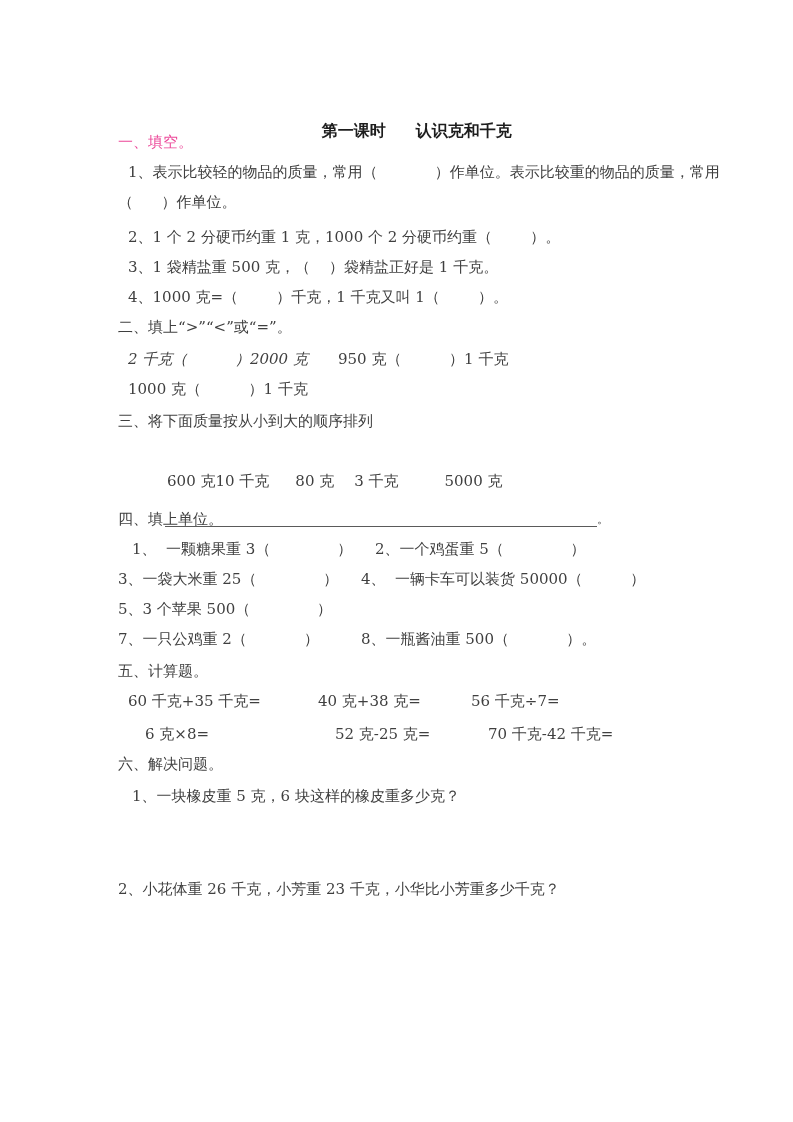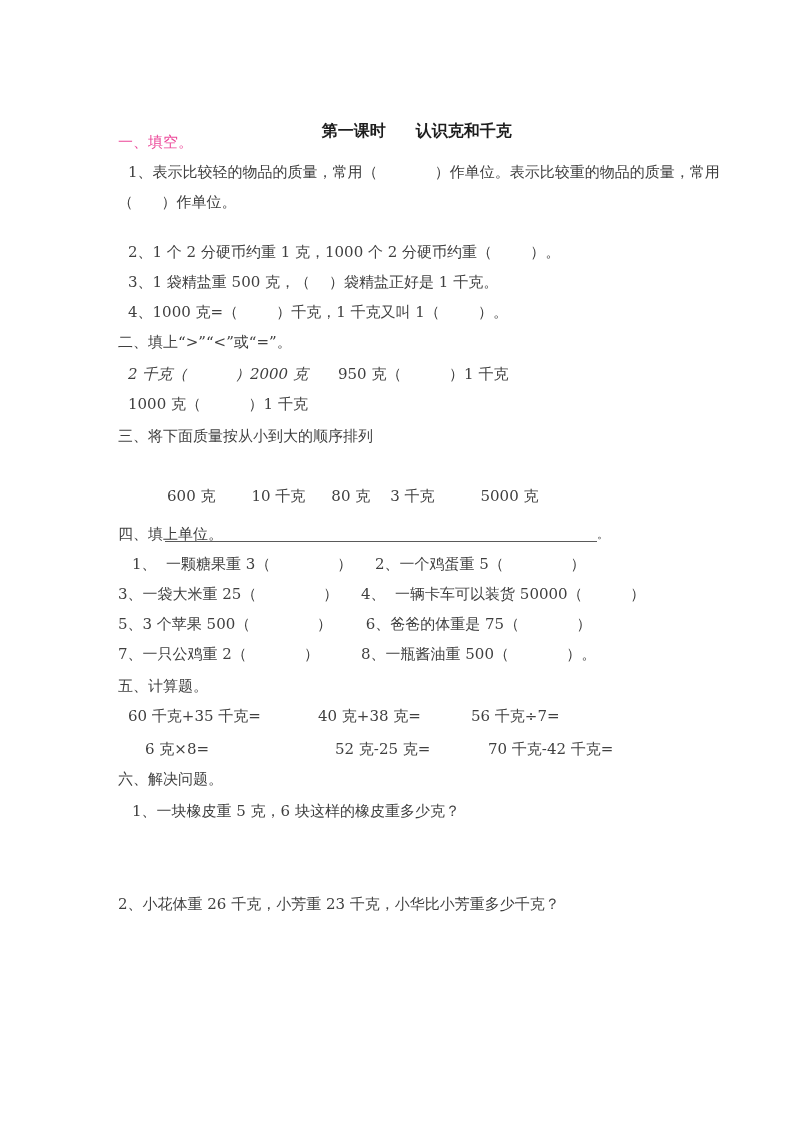--- a/index.html
+++ b/index.html
@@ -29,35 +29,35 @@
     white-space: pre;
   }
   .title .tgap { margin-left: 30px; }
   .line {
     height: 30px;
     line-height: 30px;
     white-space: pre;
   }
   .bold { font-weight: normal; color: #ec4899; }
   .mt8  { margin-top: 8px; }
-  .mt5  { margin-top: 20px; }
+  .mt5  { margin-top: 5px; }
   .mt3  { margin-top: 3px; }
   .mt2  { margin-top: 2px; }
   .mt63 { margin-top: 63px; }
   .indent1 { padding-left: 10px; }
   .indent2 { padding-left: 14px; }
   .row { display: flex; }
   .row .c210 { display: inline-block; width: 210px; font-style: italic; }
   .row .c243 { display: inline-block; width: 243px; }
   .row .c190 { display: inline-block; width: 190px; }
   .row .c153 { display: inline-block; width: 153px; }
   .subind { padding-left: 17px; }
   .values span { display: inline-block; }
   .v-1 { margin-left: 30px; }
-  .v-2 { margin-left: 36px; }
+  .v-2 { }
   .v-3 { margin-left: 26px; }
   .v-4 { margin-left: 20px; }
   .v-5 { margin-left: 46px; }
   .answerline { margin-top: 8px; }
   .uline {
     display: inline-block;
     width: 432px;
     height: 19px;
     margin-left: 28px;
     border-bottom: 1px solid #5a5a5a;
@@ -102,21 +102,20 @@
   <div class="line row indent2">
     <span class="c243">1、  一颗糖果重 3（              ）</span>
     <span>2、一个鸡蛋重 5（              ）</span>
   </div>
   <div class="line row">
     <span class="c243">3、一袋大米重 25（              ）</span>
     <span>4、  一辆卡车可以装货 50000（          ）</span>
   </div>
   <div class="line row">
     <span class="c243">5、3 个苹果 500（              ）</span>
-    <span> 6、爸爸的体重是 75（            ）</span>
   </div>
   <div class="line row">
     <span class="c243">7、一只公鸡重 2（            ）</span>
     <span>8、一瓶酱油重 500（            ）。</span>
   </div>
 
   <div class="line mt2">五、计算题。</div>
   <div class="line row indent1">
     <span class="c190">60 千克+35 千克=</span>
     <span class="c153">40 克+38 克=</span>

